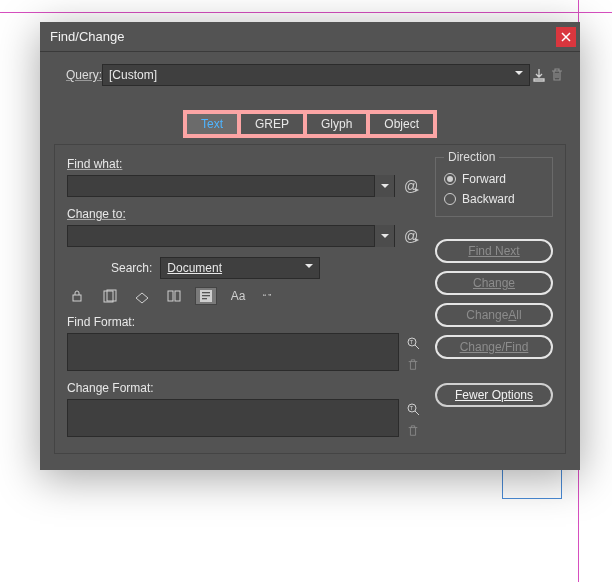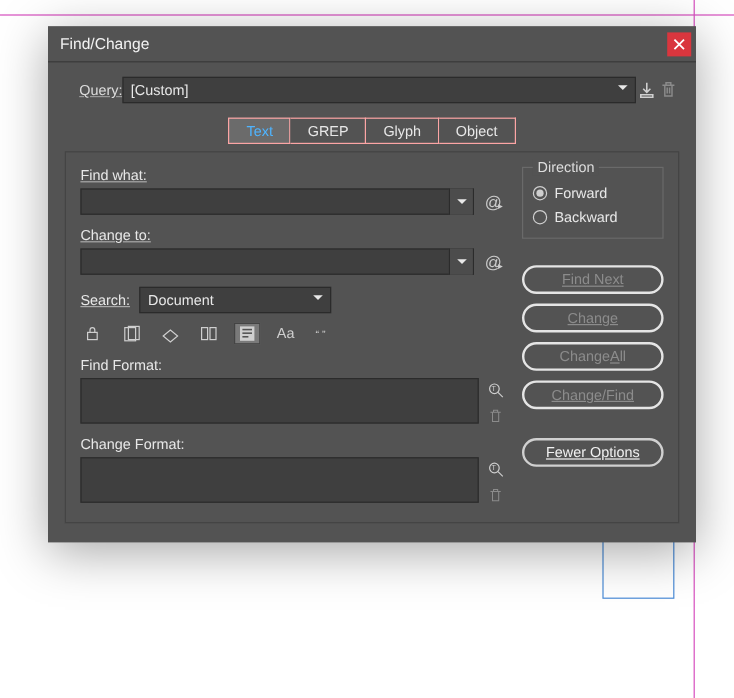--- a/index.html
+++ b/index.html
@@ -48,24 +48,25 @@
     display: flex; align-items: center; padding: 0 6px;
     color: #e8e8e8; font-size: 12px; position: relative;
   }
   .query-select::after { content: ""; position: absolute; right: 6px; top: 50%; transform: translateY(-50%); border: 4px solid transparent; border-top-color: #e8e8e8; }
   .tool-svg { width:18px; height:18px; display:flex; align-items:center;justify-content:center; }
 
   .tabs { display: flex; justify-content: center; gap: 0; margin-bottom: 6px; }
   .tab {
     padding: 3px 14px;
     background: #535353;
-    border: 1px solid #fca5a5;
+    border: 4px solid #fca5a5;
     font-size: 12px;
     color: #e8e8e8;
     cursor: pointer;
+    margin-top: 12px;
   }
   .tab + .tab { border-left: none; }
   .tab.active { background: #6b6b6b; color: #4fb4ff; }
 
   .panel {
     border: 1px solid #444;
     padding: 12px 12px 12px 12px;
     display: flex;
     gap: 14px;
     background: #535353;
@@ -83,24 +84,24 @@
   .combo .dd {
     width: 20px; height: 22px; background: #4c4c4c; border-left: 1px solid #2b2b2b;
     position: absolute; right: 0; top: -1px; bottom:-1px; height:auto;
     display: flex; align-items: center; justify-content: center;
   }
   .combo .dd::after { content: ""; border: 4px solid transparent; border-top-color: #e8e8e8; margin-top:4px;}
   .at { font-size: 14px; color: #ccc; width: 20px; text-align: center; position:relative; }
   .at sub { font-size:8px; position:absolute; bottom:0; right:2px; }
 
   .search-row { display: flex; align-items: center; gap: 8px; margin-bottom: 8px; }
-  .search-row .slabel { color: #e8e8e8; text-decoration: underline; text-decoration-color:#aaa; }
+  .search-row .slabel { color: #e8e8e8; text-decoration-color:#aaa;margin-left:44px; }
   .search-select {
     width: 160px; height: 22px; background: #3f3f3f; border: 1px solid #2b2b2b;
-    display: flex; align-items: center; padding: 0 6px; color: #e8e8e8; position: relative;
+    display: flex; align-items: center; padding: 0 6px; color: #e8e8e8; position: relative; text-decoration: underline;
   }
   .search-select::after { content: ""; position: absolute; right: 6px; top: 50%; transform: translateY(-50%); border: 4px solid transparent; border-top-color: #e8e8e8; }
 
   .opt-icons { display: flex; gap: 10px; align-items: center; margin-bottom: 10px; }
   .oi { width: 22px; height: 18px; display:flex;align-items:center;justify-content:center; color:#cfcfcf; font-size:12px; }
   .oi.active { background:#7a7a7a; border:1px solid #444; }
   .oi svg { width:16px; height:16px; }
 
   .fmt-lbl { font-size: 12px; color: #e8e8e8; margin-bottom: 4px; }
   .fmt-box {

